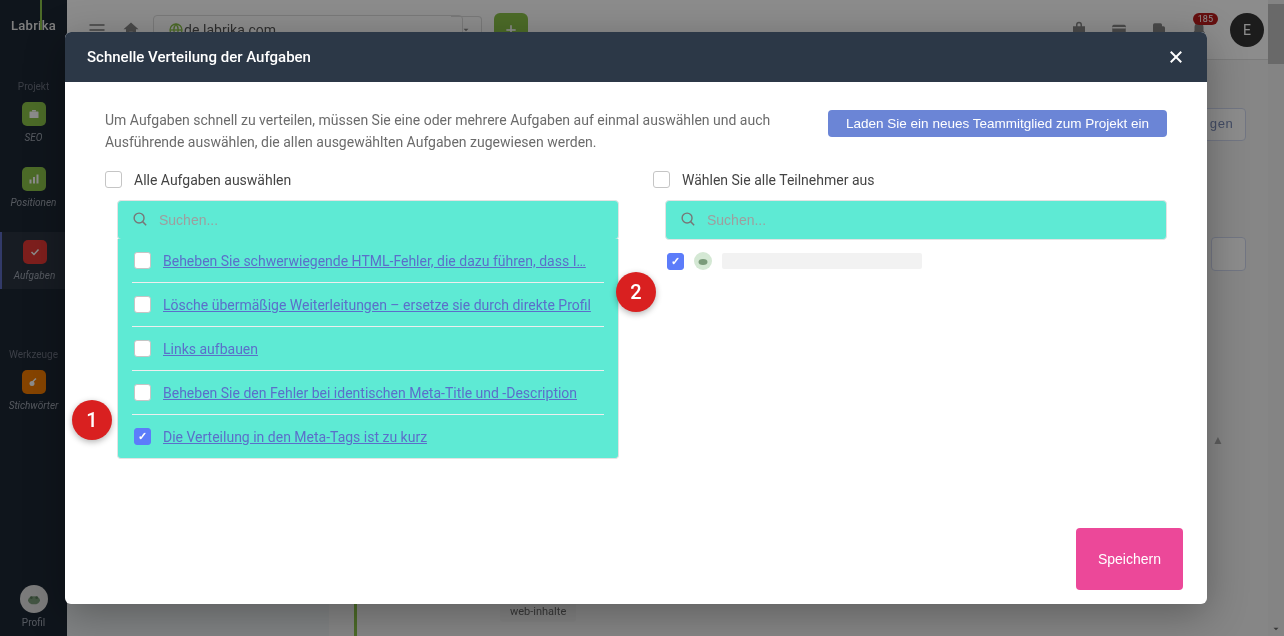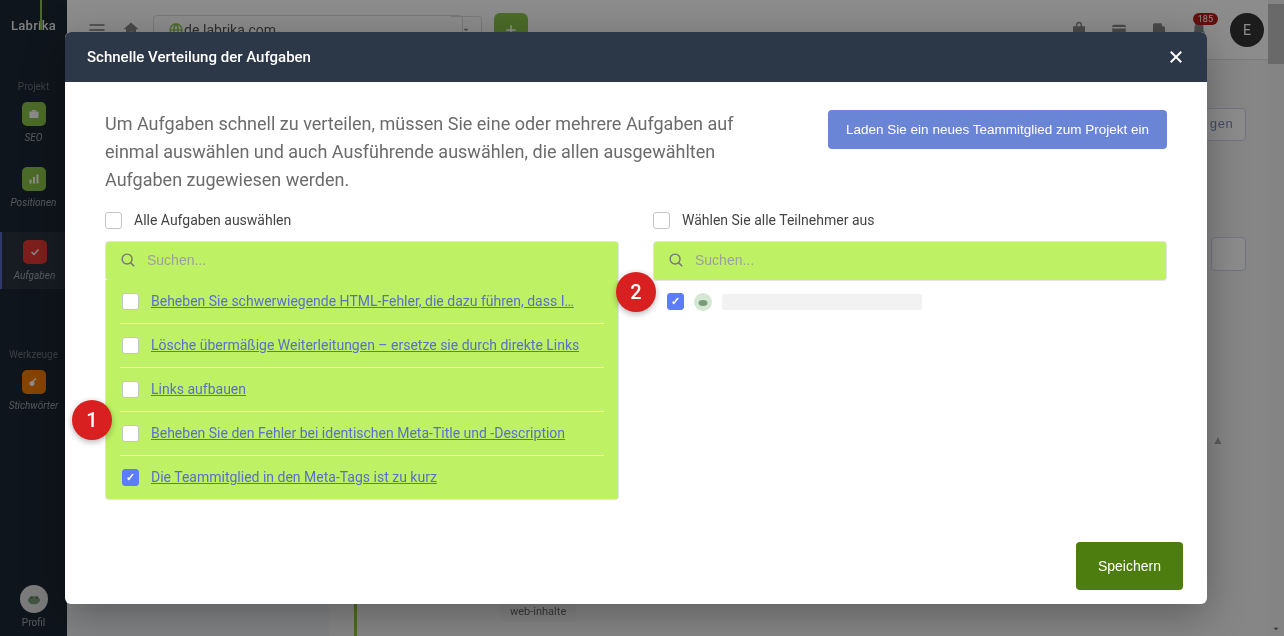--- a/index.html
+++ b/index.html
@@ -40,53 +40,53 @@
 .modal-header { background: #2c3847; color: #fff; padding: 16px 22px; display: flex; align-items: center; justify-content: space-between; }
 .modal-title { font-size: 15px; font-weight: 500; }
 .close-btn { color: #fff; font-size: 20px; cursor: pointer; background: none; border: none; }
 
 .modal-body { flex: 1; overflow-y: auto; padding: 0; position: relative; }
 .modal-body::-webkit-scrollbar { width: 8px; }
 .modal-body::-webkit-scrollbar-thumb { background: #bbb; border-radius: 4px; }
 .modal-body::-webkit-scrollbar-track { background: #f0f0f0; }
 
 .intro-row { display: flex; padding: 28px 40px 18px 40px; align-items: flex-start; gap: 40px; }
-.intro-text { color: #6b6b6b; font-size: 18px; line-height: 1.55; flex: 1; }
-.invite-btn { background: #6b85d6; color: #fff; border: none; border-radius: 4px; padding: 12px 18px; font-size: 13.5px; cursor: pointer; white-space: nowrap; }
+.intro-text { color: #6b6b6b; font-size: 14px; line-height: 1.55; flex: 1; }
+.invite-btn { background: #6b85d6; color: #fff; border: none; border-radius: 4px; padding: 6px 18px; font-size: 13.5px; cursor: pointer; white-space: nowrap; }
 
 .columns { display: flex; gap: 34px; padding: 0 40px 20px 40px; }
 .col { flex: 1; min-width: 0; position: relative; }
 
 .select-all-row { display: flex; align-items: center; gap: 12px; margin-bottom: 12px; }
 .cb { width: 17px; height: 17px; border: 1.5px solid #c5c5c5; border-radius: 3px; flex-shrink: 0; cursor: pointer; display: inline-flex; align-items: center; justify-content: center; background: #fff; }
 .cb.checked { background: #5c7cfa; border-color: #5c7cfa; }
 .cb.checked::after { content: "✓"; color: #fff; font-size: 11px; font-weight: bold; line-height: 1; }
 .select-all-label { font-size: 14px; color: #444; }
 
-.list-box { border: 1px solid #e3e3e3; border-radius: 4px; background: #bef264; }
+.list-box { border: 1px solid #e3e3e3; border-radius: 4px; background: #5eead4; margin-left: 12px; }
 .search-row { display: flex; align-items: center; padding: 10px 14px; gap: 10px; border-bottom: 1px solid transparent; }
 .search-icon { color: #888; font-size: 16px; }
 .search-input { border: none; outline: none; font-size: 14px; flex: 1; color: #444; background: transparent; }
 .search-input::placeholder { color: #9e9e9e; }
 
 .task-list { max-height: 256px; overflow-y: auto; padding: 0 14px; position: relative; }
 .task-list::-webkit-scrollbar { width: 7px; }
 .task-list::-webkit-scrollbar-thumb { background: #888; border-radius: 4px; }
 .task-list::-webkit-scrollbar-track { background: #eee; }
 
 .task-item { display: flex; align-items: center; gap: 12px; padding: 13px 2px; border-bottom: 1px solid #eee; }
 .task-item:last-child { border-bottom: none; }
 .task-link { color: #5b6fca; font-size: 14px; text-decoration: underline; white-space: nowrap; overflow: hidden; text-overflow: ellipsis; cursor: pointer; }
 
 .participant-item { display: flex; align-items: center; gap: 10px; padding: 12px 14px; }
 .p-avatar { width: 18px; height: 18px; border-radius: 50%; background: #d4e8d4; display: flex; align-items: center; justify-content: center; font-size: 10px; }
 .p-name-blur { width: 200px; height: 16px; background: #f2f2f2; border-radius: 2px; }
 
 .modal-footer { padding: 14px 24px; display: flex; justify-content: flex-end; border-top: 1px solid transparent; }
-.save-btn { background: #4d7c0f; color: #fff; border: none; border-radius: 4px; padding: 16px 22px; font-size: 14px; cursor: pointer; margin-left: 37px; }
+.save-btn { background: #ec4899; color: #fff; border: none; border-radius: 4px; padding: 23px 22px; font-size: 14px; cursor: pointer; margin-left: 37px; }
 
 
 .callout { position: absolute; width: 40px; height: 40px; border-radius: 50%; background: #d92020; color: #fff; display: flex; align-items: center; justify-content: center; font-size: 20px; font-weight: 500; z-index: 50; box-shadow: 0 2px 6px rgba(0,0,0,0.3); }
 
 
 .bg-outline-btn { position: absolute; border: 1px solid #cfd8ef; border-radius: 4px; padding: 8px 12px; color: #7a8bb8; font-size: 13px; background: #fff; }
 .bg-tag { position: absolute; background: #eee; color: #666; font-size: 11px; padding: 4px 10px; border-radius: 3px; }
 .bg-sort { position: absolute; color: #aaa; font-size: 12px; }
 .bg-scroll { position: absolute; right: 0; width: 16px; background: #f0f0f0; top: 0; bottom: 0; }
 .bg-scroll-thumb { background: #c0c0c0; width: 100%; }
@@ -277,33 +277,33 @@
           </div>
         </div>
         <div class="list-box" style="border-top:none; border-radius:0 0 4px 4px; margin-top:-1px">
           <div class="task-list">
             <div class="task-item">
               <span class="cb"></span>
               <a class="task-link">Beheben Sie schwerwiegende HTML-Fehler, die dazu führen, dass I…</a>
             </div>
             <div class="task-item">
               <span class="cb"></span>
-              <a class="task-link">Lösche übermäßige Weiterleitungen – ersetze sie durch direkte Links</a>
+              <a class="task-link">Lösche übermäßige Weiterleitungen – ersetze sie durch direkte Profil</a>
             </div>
             <div class="task-item">
               <span class="cb"></span>
               <a class="task-link">Links aufbauen</a>
             </div>
             <div class="task-item">
               <span class="cb"></span>
               <a class="task-link">Beheben Sie den Fehler bei identischen Meta-Title und -Description</a>
             </div>
             <div class="task-item">
               <span class="cb checked"></span>
-              <a class="task-link">Die Teammitglied in den Meta-Tags ist zu kurz</a>
+              <a class="task-link">Die Verteilung in den Meta-Tags ist zu kurz</a>
             </div>
           </div>
         </div>
       </div>
 
       <div class="col">
         <div class="select-all-row">
           <span class="cb"></span>
           <span class="select-all-label">Wählen Sie alle Teilnehmer aus</span>
         </div>

